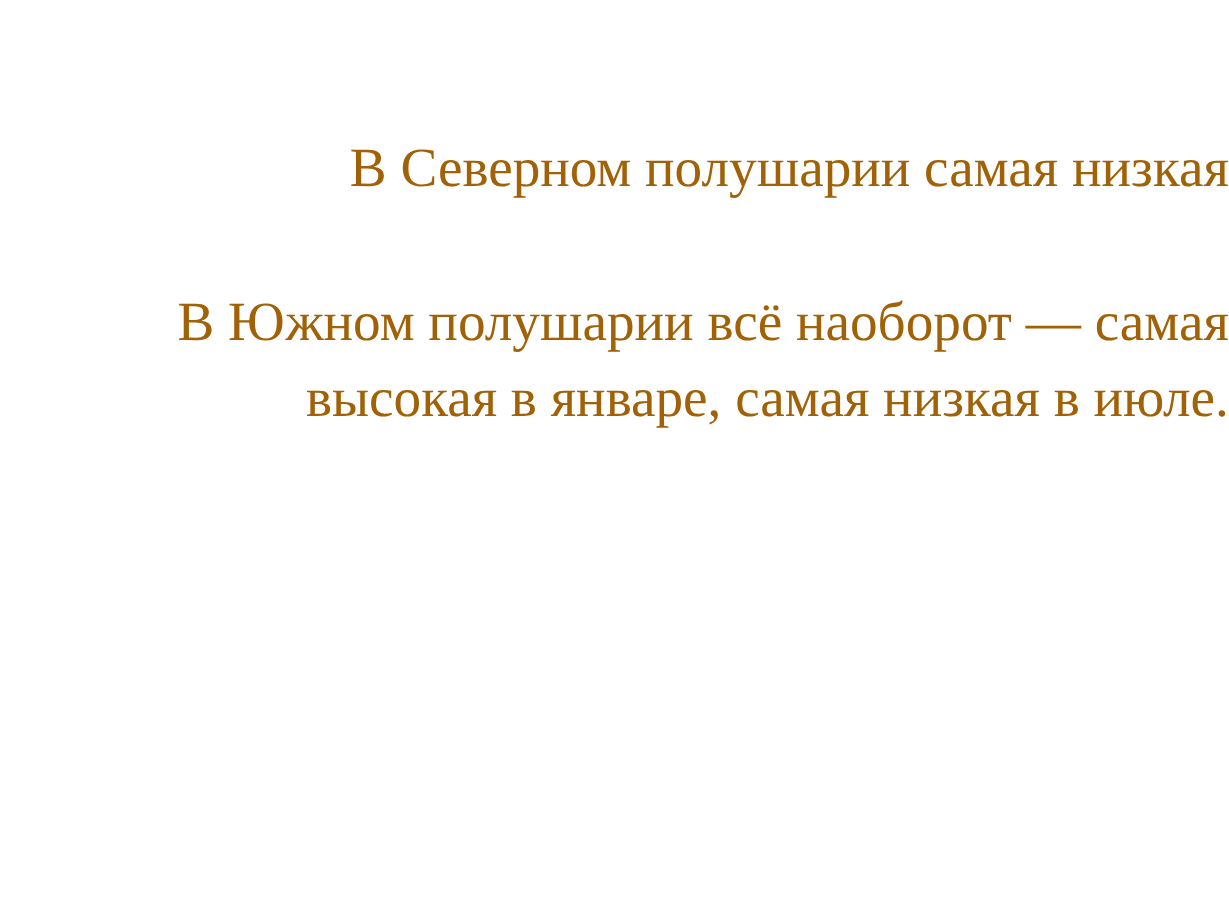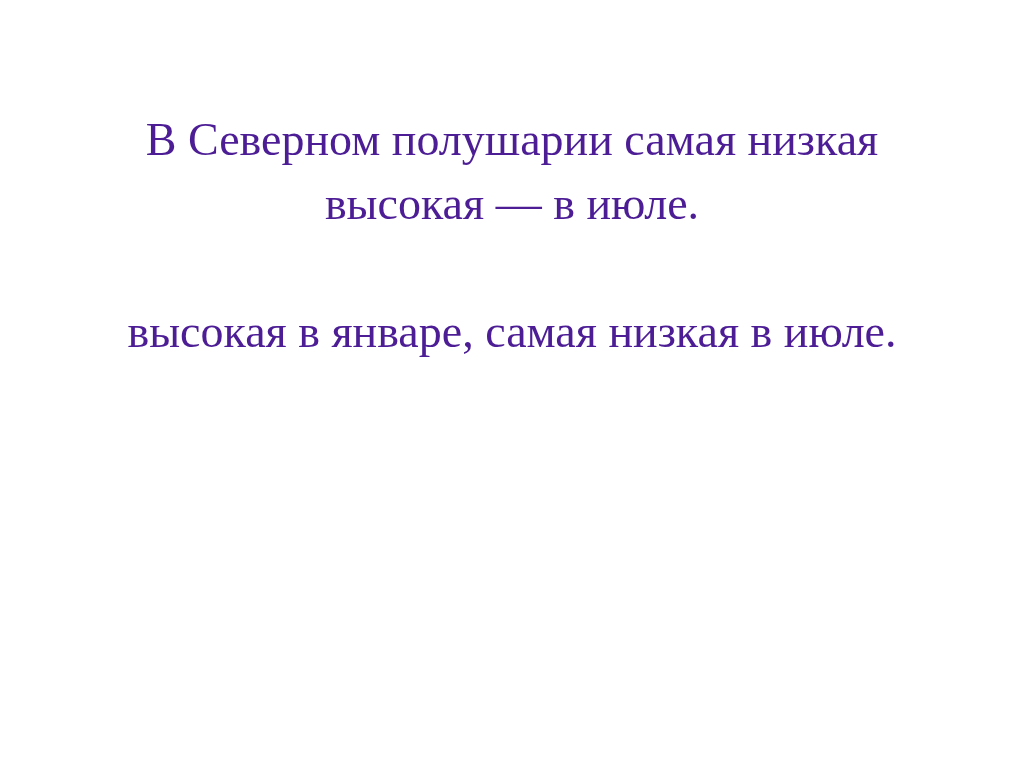--- a/index.html
+++ b/index.html
@@ -15,22 +15,22 @@
   }
   .slide {
     width: 1024px;
     height: 767px;
     background: #ffffff;
     box-sizing: border-box;
     padding-top: 108px;
   }
   .text-block {
     width: 100%;
-    text-align: center;
-    color: #4c1d95;
+    text-align: right;
+    color: #a16207;
     font-size: 46px;
     line-height: 64px;
     font-weight: 400;
   }
   .para {
     margin: 0;
     padding: 0;
   }
   .para + .para {
     margin-top: 64px;
@@ -40,19 +40,19 @@
     white-space: nowrap;
   }
 </style>
 </head>
 <body>
 
 <div class="slide">
   <div class="text-block">
     <p class="para">
       <span class="line">В Северном полушарии самая низкая</span>
-      <span class="line">высокая — в июле.</span>
     </p>
     <p class="para">
+      <span class="line">В Южном полушарии всё наоборот — самая</span>
       <span class="line">высокая в январе, самая низкая в июле.</span>
     </p>
   </div>
 </div>
 
 </body></html>

